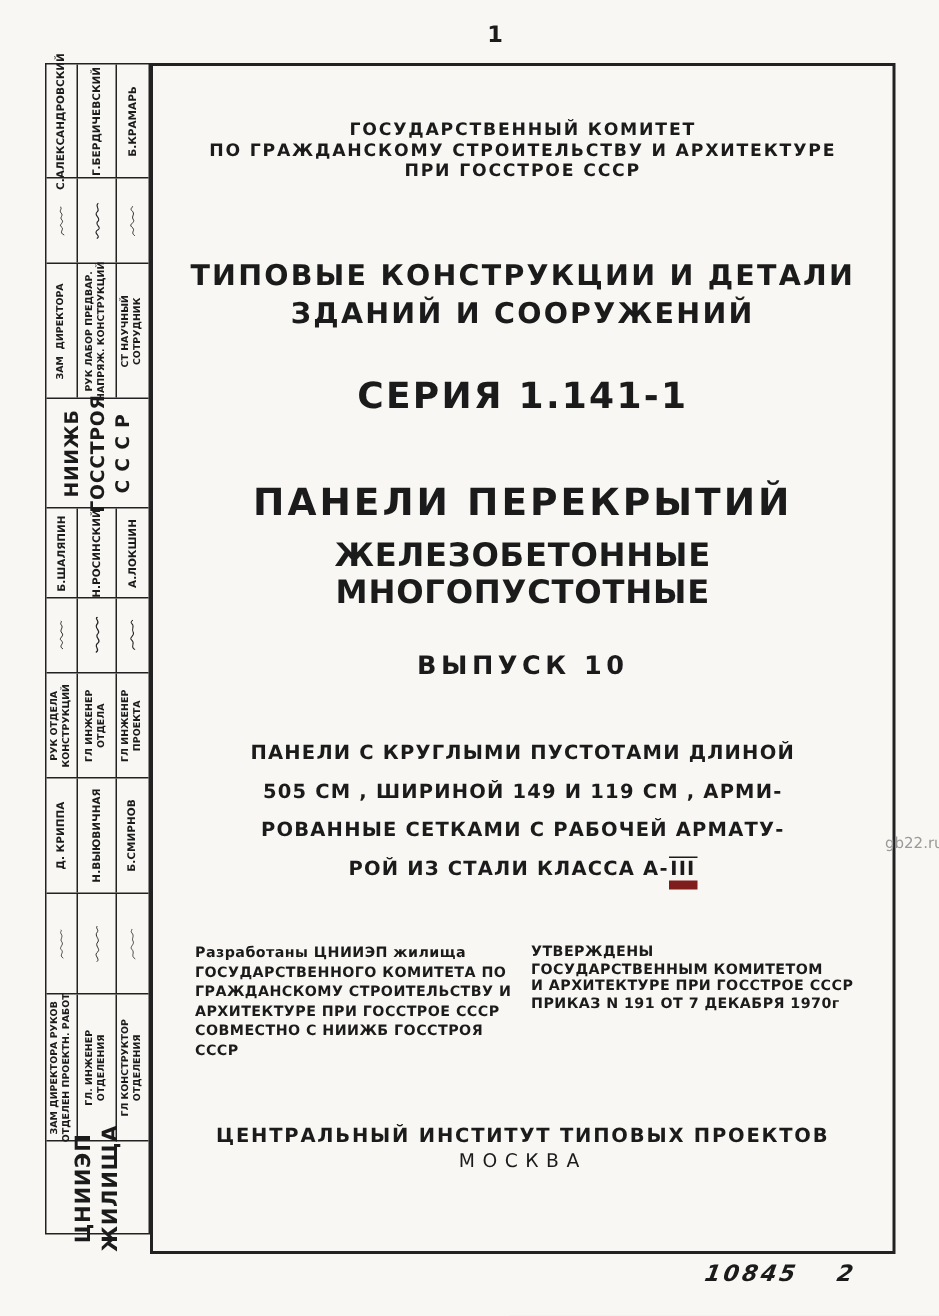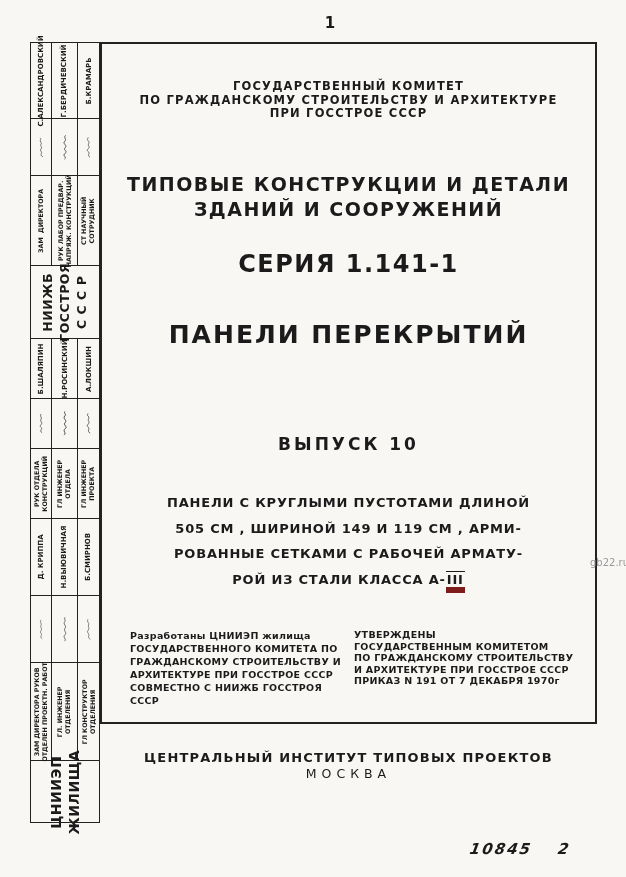--- a/index.html
+++ b/index.html
@@ -9,21 +9,21 @@
     font-family:"DejaVu Sans", sans-serif;
   }
   .page{
     position:relative;width:626px;height:877px;overflow:hidden;
     background:#f8f7f4;color:#1b1b1b;
   }
   
   .page-num{position:absolute;top:14px;left:0;width:660px;text-align:center;
     font-size:15px;font-weight:bold;}
   
-  .frame{position:absolute;left:100px;top:42px;width:497px;height:682px;
+  .frame{position:absolute;left:100px;top:42px;width:497px;height:794px;
     border:2px solid #222;box-sizing:border-box;}
   .cline{position:absolute;left:0;width:100%;text-align:center;font-weight:bold;}
   .org-header{top:36px;font-size:11.5px;letter-spacing:1.2px;line-height:13.5px;}
   .doc-type{top:128px;font-size:19px;letter-spacing:1.5px;line-height:25px;}
   .series{top:206px;font-size:24px;letter-spacing:1.5px;}
   .title1{top:276px;font-size:25px;letter-spacing:2px;}
   .title2{top:314px;font-size:21.5px;letter-spacing:0.5px;}
   .issue{top:390px;font-size:17px;letter-spacing:3px;}
   .desc{top:446px;font-size:13px;letter-spacing:0.8px;line-height:25.5px;font-weight:bold;}
   .steel{border-bottom:6px solid #7f1d1d;border-top:1.5px solid #1b1b1b;padding:0 1px;}
@@ -226,20 +226,21 @@
     </div>
 
     <div class="cline doc-type">
       <div>ТИПОВЫЕ КОНСТРУКЦИИ И ДЕТАЛИ</div>
       <div>ЗДАНИЙ И СООРУЖЕНИЙ</div>
     </div>
 
     <div class="cline series">СЕРИЯ 1.141-1</div>
 
     <div class="cline title1">ПАНЕЛИ  ПЕРЕКРЫТИЙ</div>
+    <div class="cline title2">ЖЕЛЕЗОБЕТОННЫЕ МНОГОПУСТОТНЫЕ</div>
 
     <div class="cline issue">ВЫПУСК 10</div>
 
     <div class="cline desc">
       <div>ПАНЕЛИ С КРУГЛЫМИ ПУСТОТАМИ ДЛИНОЙ</div>
       <div>505 СМ , ШИРИНОЙ 149 И 119 СМ , АРМИ-</div>
       <div>РОВАННЫЕ СЕТКАМИ С РАБОЧЕЙ АРМАТУ-</div>
       <div><span>РОЙ ИЗ СТАЛИ КЛАССА А-</span><span class="steel">III</span></div>
     </div>
 
@@ -247,21 +248,20 @@
       <div>Разработаны ЦНИИЭП жилища</div>
       <div>ГОСУДАРСТВЕННОГО КОМИТЕТА ПО</div>
       <div>ГРАЖДАНСКОМУ СТРОИТЕЛЬСТВУ И</div>
       <div>АРХИТЕКТУРЕ ПРИ ГОССТРОЕ СССР</div>
       <div>СОВМЕСТНО С НИИЖБ ГОССТРОЯ СССР</div>
     </div>
 
     <div class="col col-right">
       <div>УТВЕРЖДЕНЫ</div>
       <div>ГОСУДАРСТВЕННЫМ КОМИТЕТОМ</div>
-      <div>ПО ГРАЖДАНСКОМУ СТРОИТЕЛЬСТВУ</div>
       <div>И АРХИТЕКТУРЕ ПРИ ГОССТРОЕ СССР</div>
       <div>ПРИКАЗ N 191 ОТ 7 ДЕКАБРЯ 1970г</div>
     </div>
 
     <div class="cline institute">ЦЕНТРАЛЬНЫЙ ИНСТИТУТ ТИПОВЫХ ПРОЕКТОВ</div>
     <div class="cline city">МОСКВА</div>
 
   </div>
 
   <div class="handnote">

